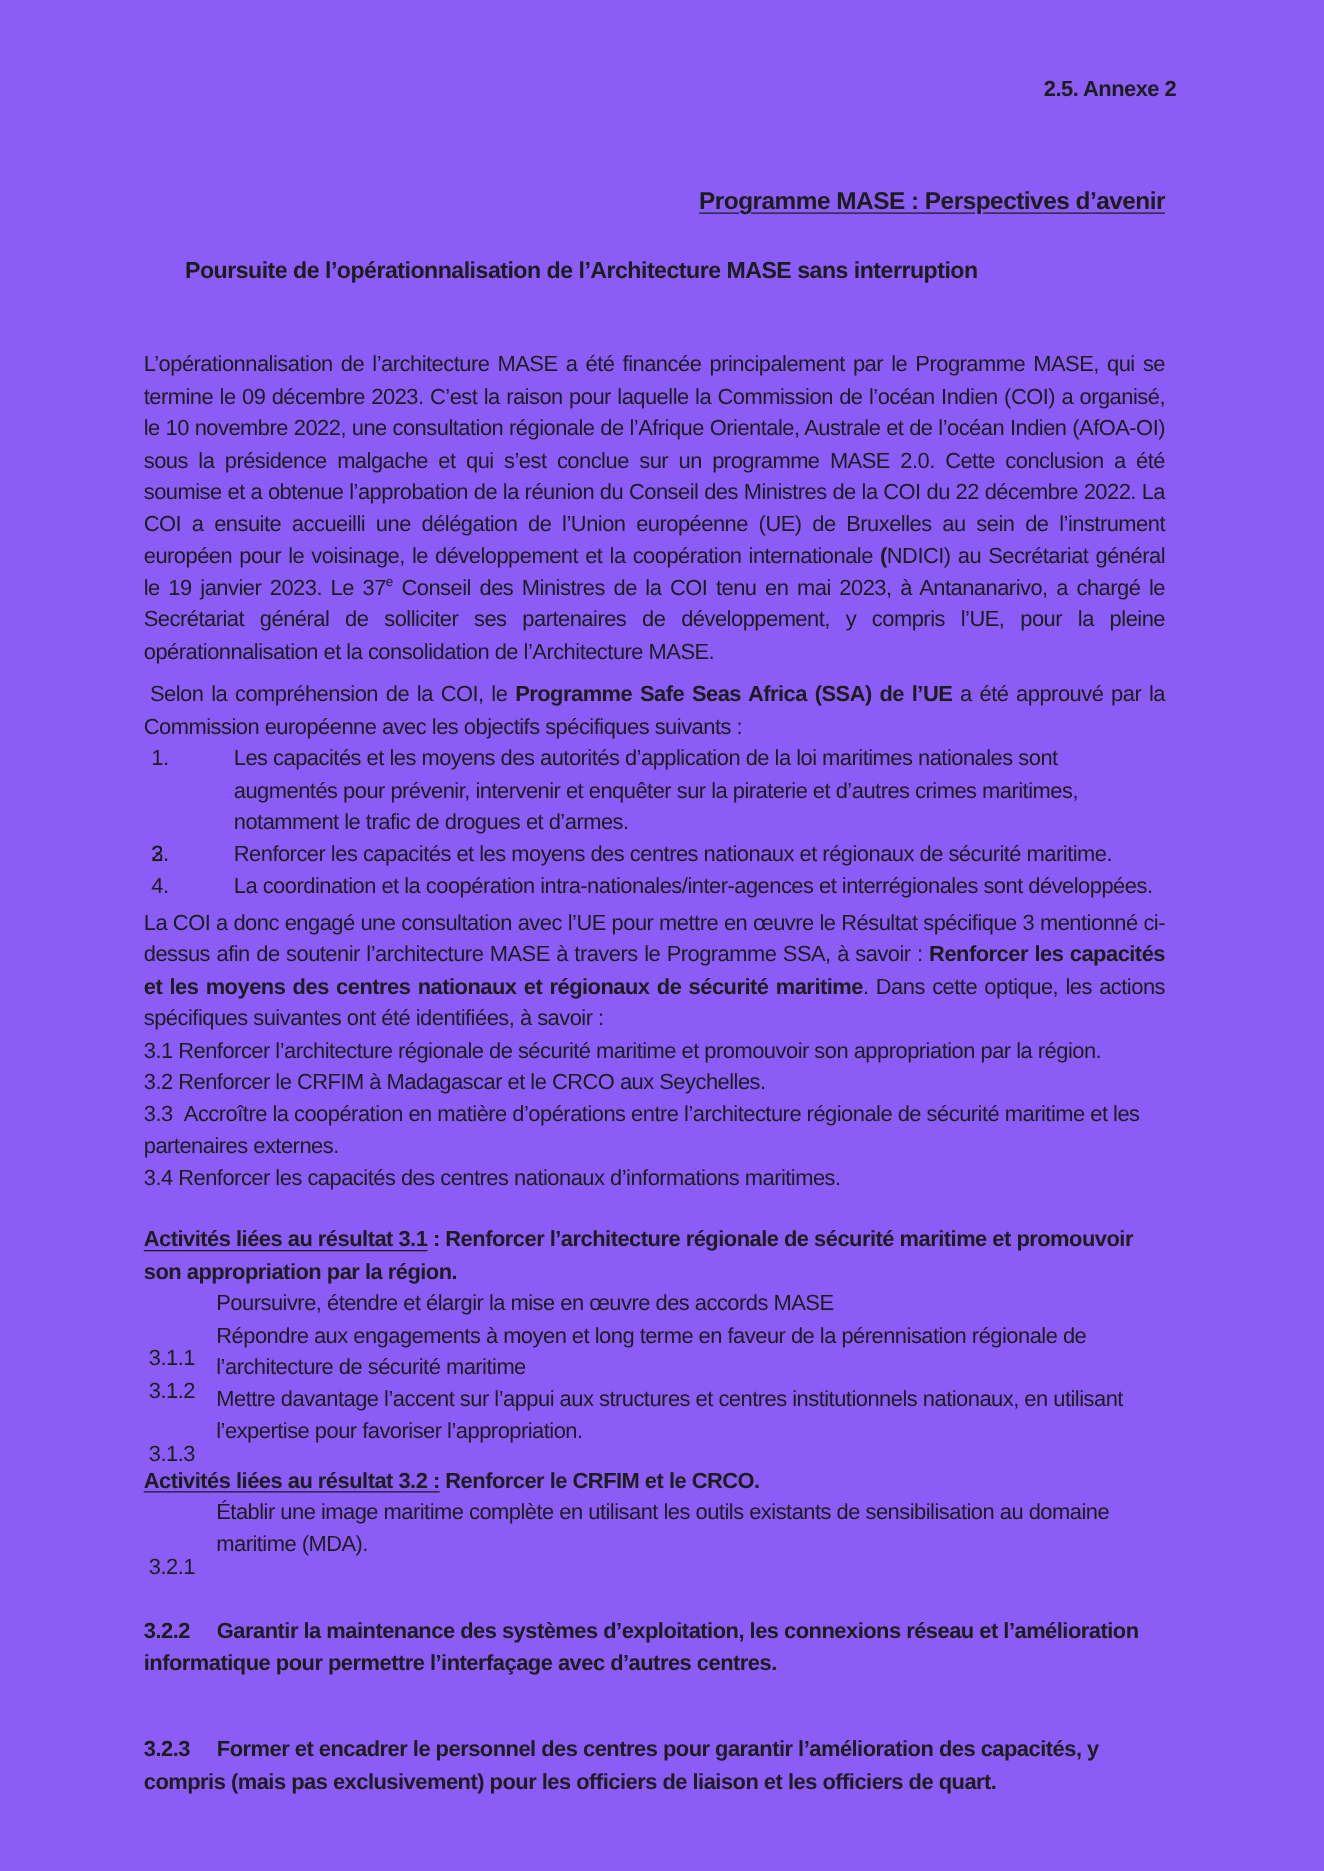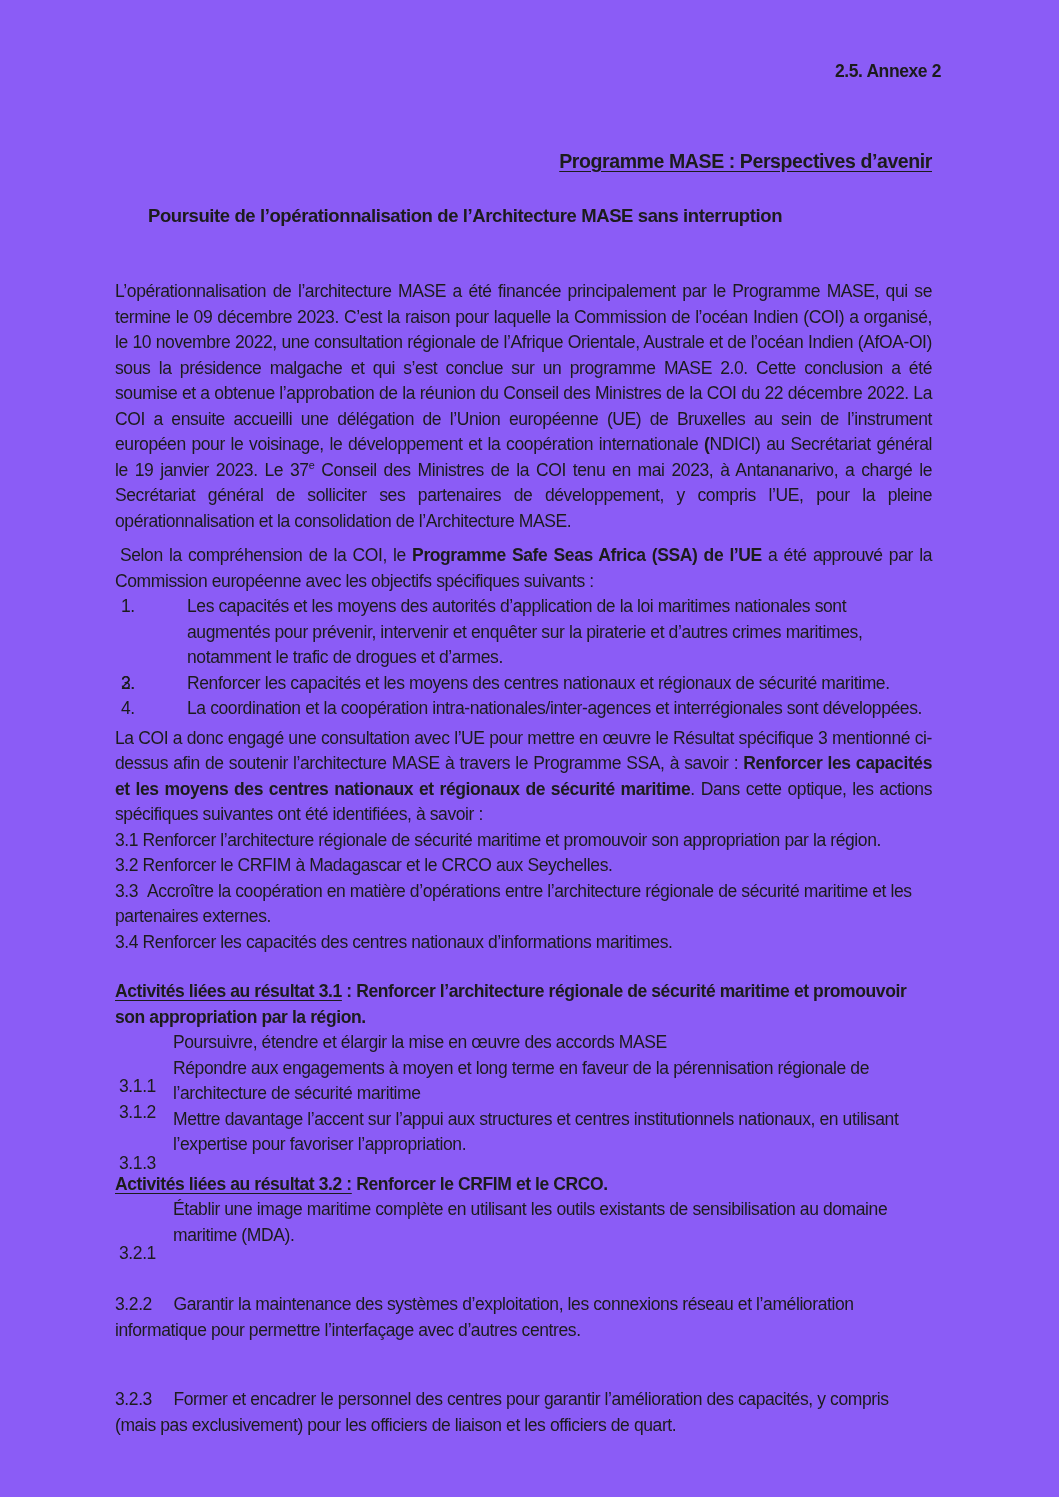--- a/index.html
+++ b/index.html
@@ -32,21 +32,21 @@
   .u{text-decoration:underline;text-underline-offset:3px;}
   sup{font-size:0.62em;line-height:0;}
   
   .obj{position:relative;padding-left:72px;}
   .obj .num{position:absolute;left:6px;top:0;}
   
   .act.hang{padding-left:28px;text-indent:-28px;}
   
   .hitem{position:relative;padding-left:58px;}
   .hitem .num{position:absolute;left:4px;top:0;margin-top:44px;}
-  .hitem.flat{padding-left:0;}
+  .hitem.flat{padding-left:0;font-weight:bold;}
   .hitem.flat .num{position:static;display:inline-block;width:54px;}
   .sec-head{font-weight:bold;}
   .h31{margin-top:24px;}
   .h32{margin-top:14px;}
 </style>
 </head>
 <body>
 
 <div class="page">
   <div class="annex">2.5. Annexe 2</div>

